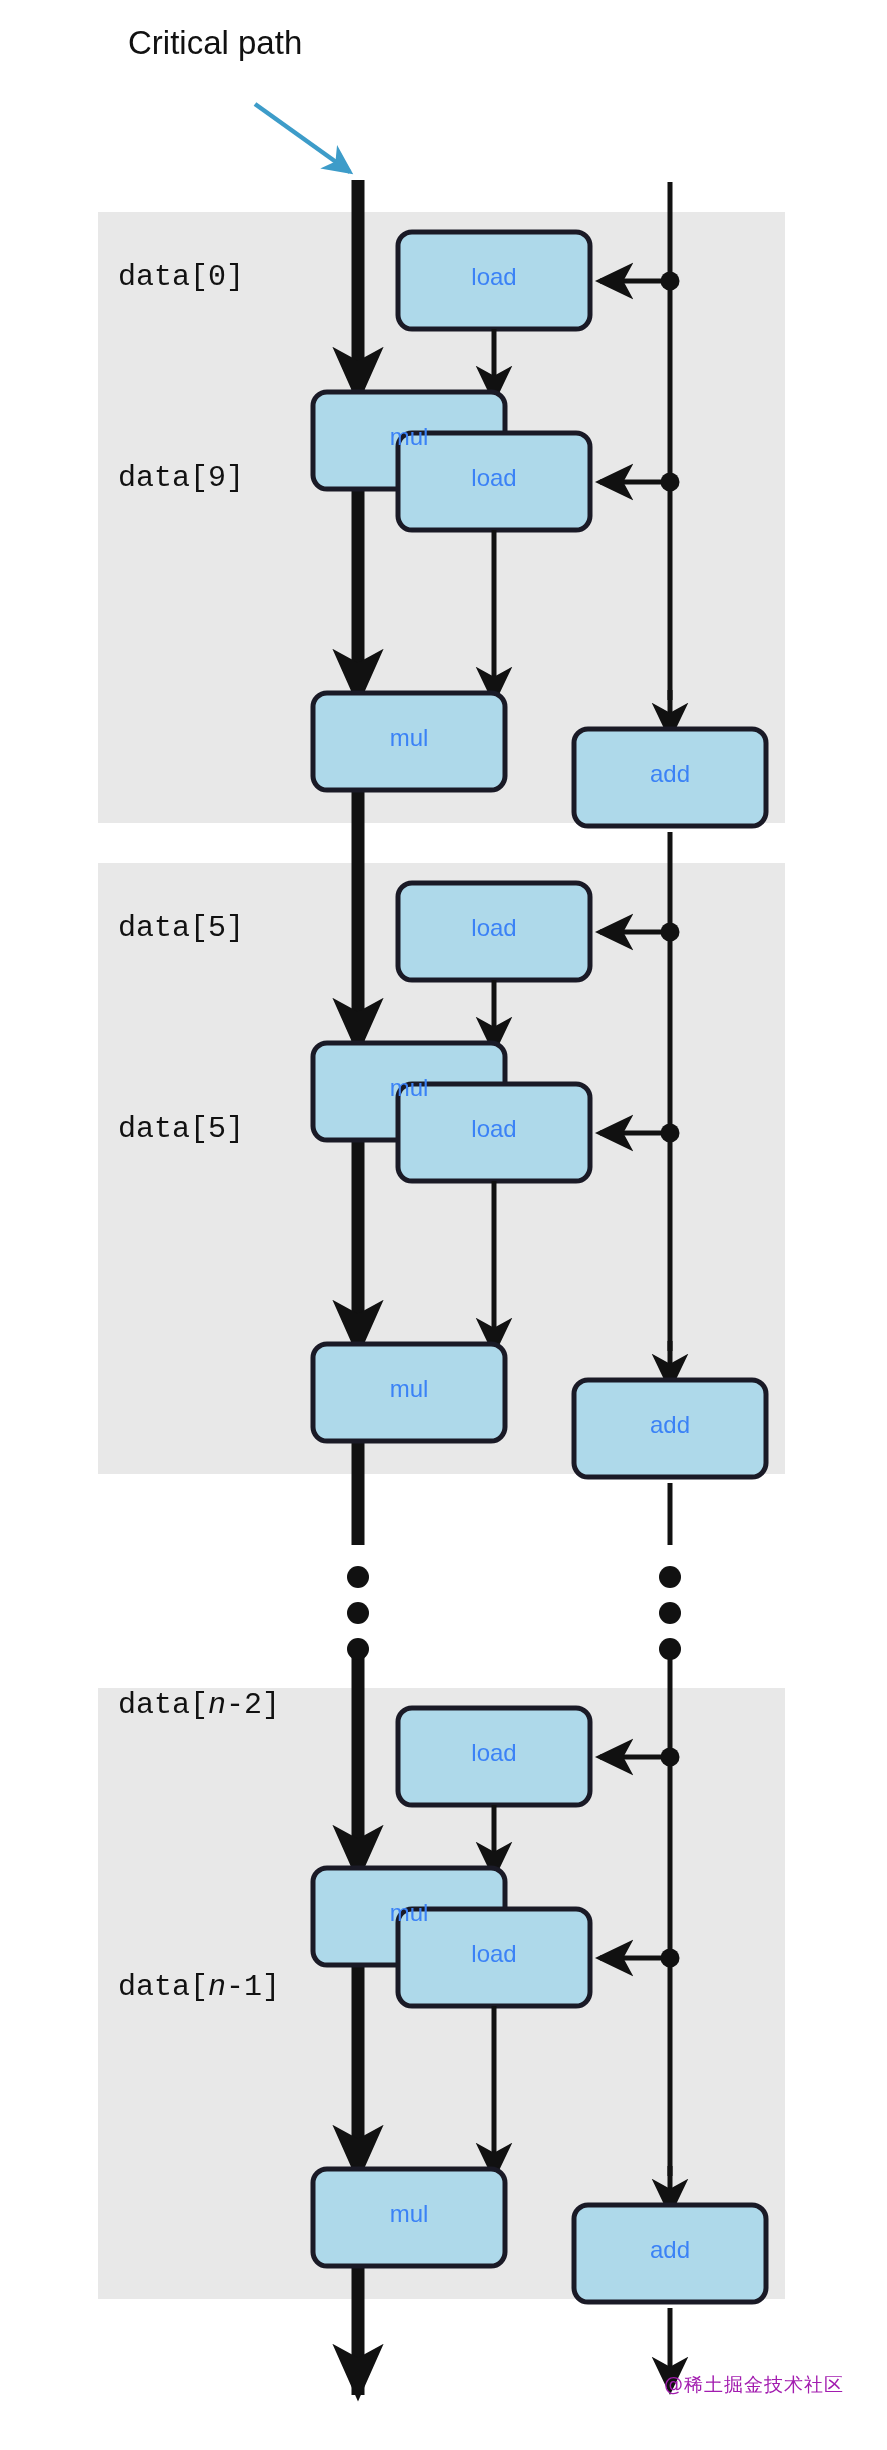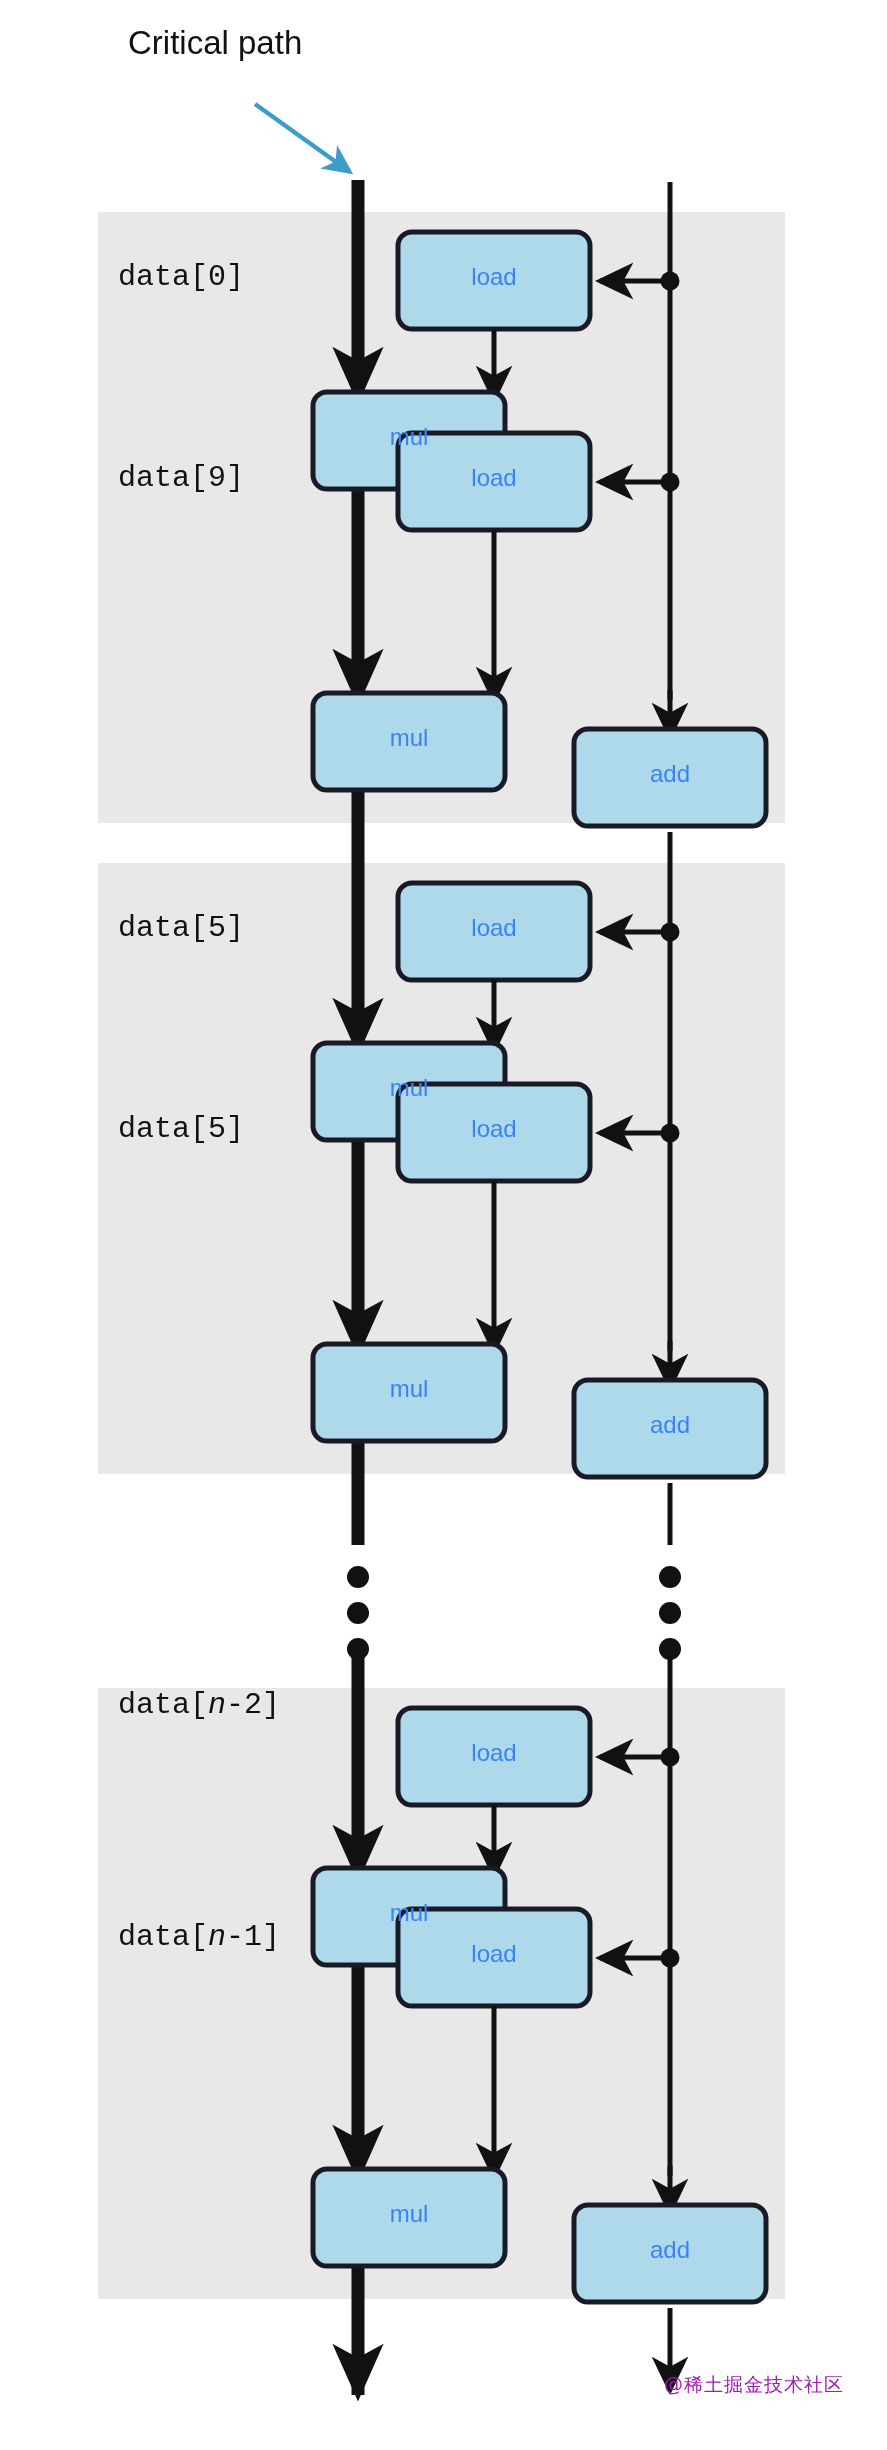--- a/index.html
+++ b/index.html
@@ -155,21 +155,21 @@
   <div class="title-text" style="left:128px; top:24px;">Critical path</div>
 
   <div class="group-label" style="left:118px; top:260px;">data[0]</div>
   <div class="group-label" style="left:118px; top:461px;">data[9]</div>
 
   <div class="group-label" style="left:118px; top:911px;">data[5]</div>
   <div class="group-label" style="left:118px; top:1112px;">data[5]</div>
 
   <div class="group-label" style="left:118px; top:1688px;"><span>data[</span><i>n</i><span>-2]</span></div>
 
-  <div class="group-label" style="left:118px; top:1920px;"><span>data[</span><i>n</i><span>-1]</span></div>
+  <div class="group-label" style="left:118px; top:1970px;"><span>data[</span><i>n</i><span>-1]</span></div>
 
   <div class="node-label" style="left:398px; top:263px; width:192px;">load</div>
   <div class="node-label" style="left:313px; top:423px; width:192px;">mul</div>
   <div class="node-label" style="left:398px; top:464px; width:192px;">load</div>
   <div class="node-label" style="left:313px; top:724px; width:192px;">mul</div>
   <div class="node-label" style="left:574px; top:760px; width:192px;">add</div>
 
   <div class="node-label" style="left:398px; top:914px; width:192px;">load</div>
   <div class="node-label" style="left:313px; top:1074px; width:192px;">mul</div>
   <div class="node-label" style="left:398px; top:1115px; width:192px;">load</div>

